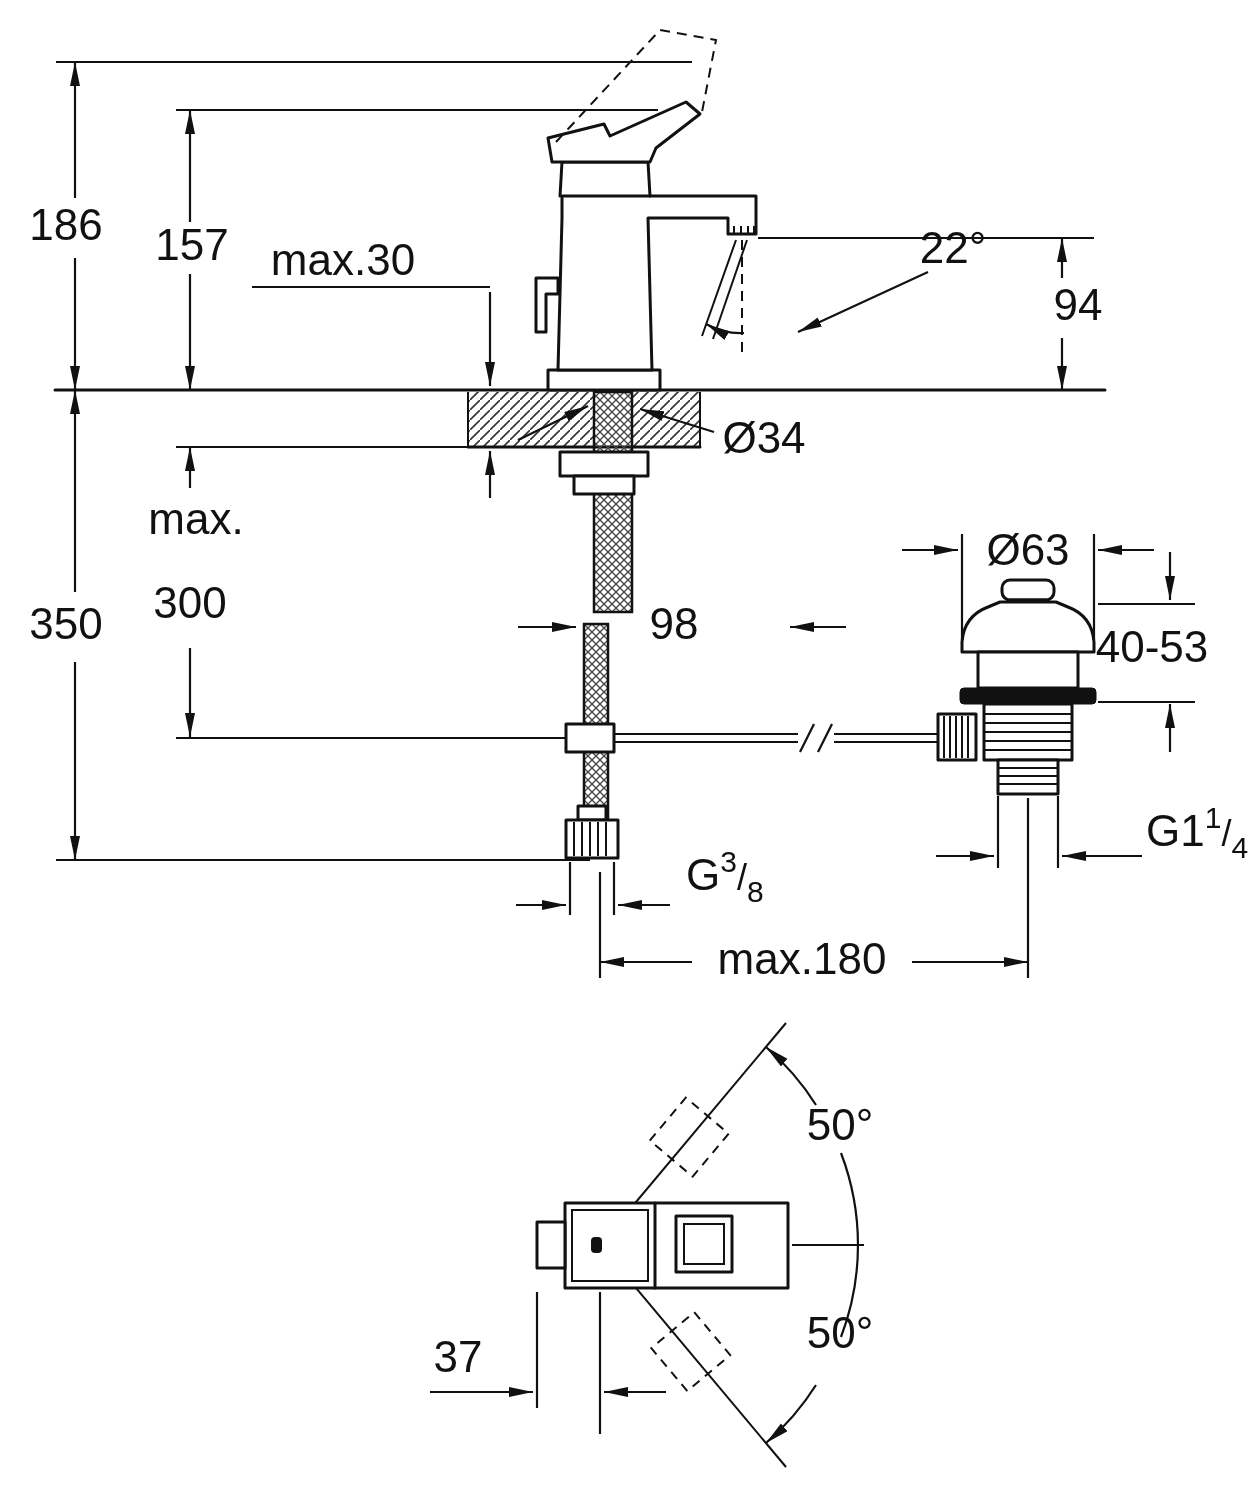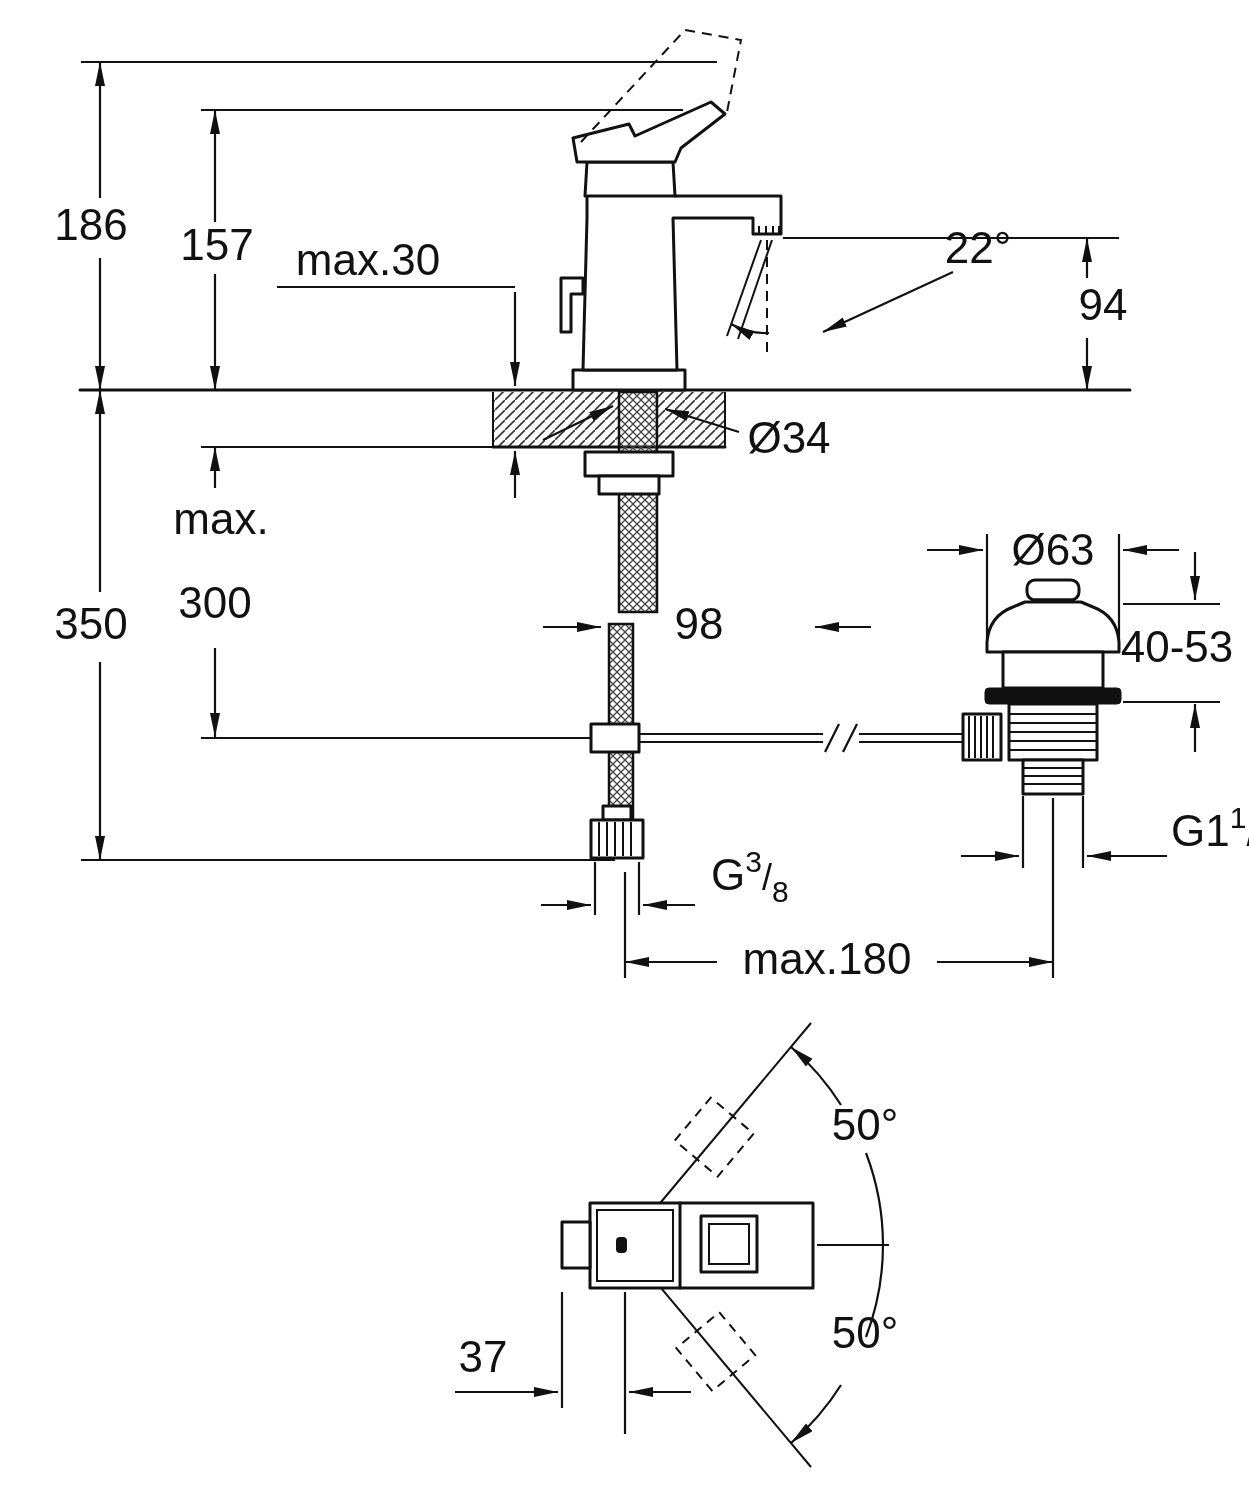--- a/index.html
+++ b/index.html
@@ -1,17 +1,17 @@
 <!DOCTYPE html>
 <html><head>
 <meta charset="utf-8">
 <style>
   html,body{margin:0;padding:0;background:#ffffff;}
   body{width:1249px;height:1500px;font-family:"Liberation Sans",sans-serif;}
-  #stage{width:997px;height:1500px;position:relative;margin-left:25px;}
+  #stage{width:997px;height:1500px;position:relative;}
   svg{display:block;}
   .ol   {fill:none;stroke:#111;stroke-width:3;stroke-linejoin:round;stroke-linecap:round;}
   .olf  {fill:#fff;stroke:#111;stroke-width:3;stroke-linejoin:round;}
   .thin {fill:none;stroke:#111;stroke-width:2;}
   .dim  {fill:none;stroke:#111;stroke-width:2.2;}
   .dash {stroke-dasharray:10 7;}
   .dash2{stroke-dasharray:9 7;}
   text{font-family:"Liberation Sans",sans-serif;fill:#111;font-size:44px;}
   .ctr{text-anchor:middle;dominant-baseline:middle;}
   .frac-sup{font-size:30px;}

